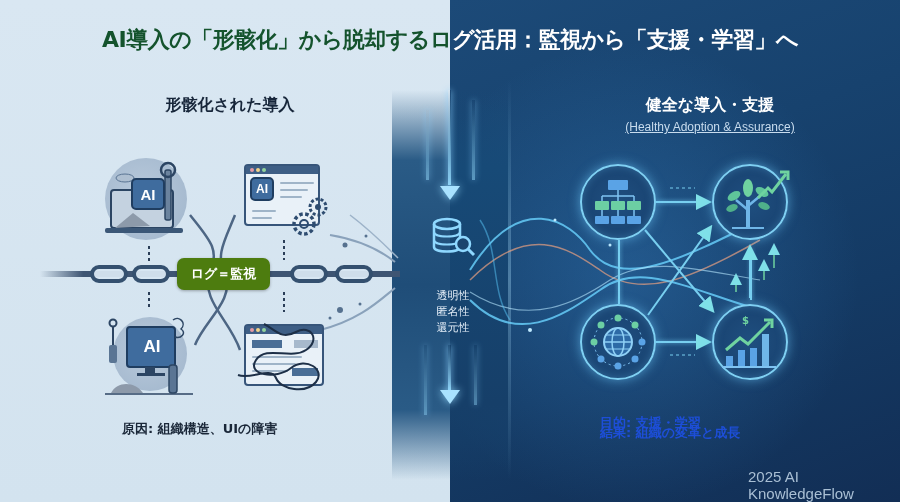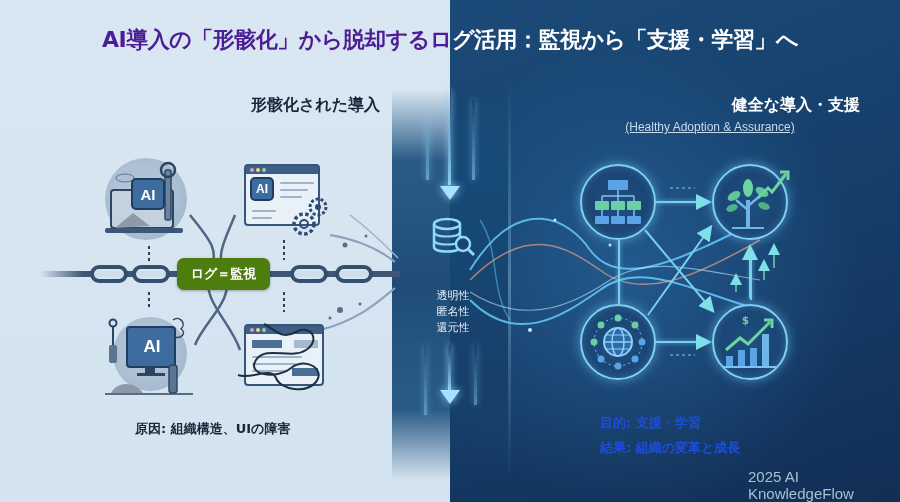--- a/index.html
+++ b/index.html
@@ -42,26 +42,26 @@
   .title {
     position: absolute; left: 0; top: 20px; width: 900px; height: 40px;
     text-align: center;
     font-family: "DejaVu Sans", sans-serif;
     font-weight: bold;
     font-size: 22px;
     letter-spacing: -0.5px;
     line-height: 40px;
     white-space: nowrap;
   }
-  .title .t-left { color: #4c1d95; }
+  .title .t-left { color: #14532d; }
   .title .t-right { color: #ffffff; }
 
   
   .sec-head {
-    position: absolute; text-align: right; font-weight: bold; font-size: 16px;
+    position: absolute; text-align: center; font-weight: bold; font-size: 16px;
   }
   .sec-sub {
     position: absolute; text-align: center; font-size: 12px;
     font-family: "Liberation Sans", sans-serif;
   }
   .left-head { left: 80px; top: 95px; width: 300px; color: #17263a; }
   .left-sub { left: 80px; top: 120px; width: 300px; color: #2c3d52; }
   .right-head { left: 560px; top: 95px; width: 300px; color: #ffffff; }
   .right-sub { left: 550px; top: 120px; width: 320px; color: #c8dcee; text-decoration: underline; }
 
@@ -101,21 +101,21 @@
     border: 4px solid #34506f; background: rgba(215,230,241,0.95);
   }
   .log-monitor {
     position: absolute; left: 177px; top: 258px; width: 93px; height: 32px;
     background: #4d7c0f; border-radius: 7px; color: #ffffff;
     font-weight: bold; font-size: 13px; display: flex; align-items: center; justify-content: center;
     box-shadow: 0 1px 3px rgba(0,0,0,0.3);
   }
 
   .left-foot {
-    position: absolute; left: 135px; top: 420px; width: 200px;
+    position: absolute; left: 122px; top: 420px; width: 200px;
     font-weight: bold; font-size: 13px; color: #1a2738;
   }
 
   
   .db-icon { position: absolute; left: 430px; top: 217px; }
   .center-label {
     position: absolute; left: 395px; top: 263px; width: 115px; text-align: center;
     color: #ffffff; font-weight: bold; font-size: 13px; text-shadow: 0 0 6px rgba(120,200,255,0.6);
   }
   .center-sub {
@@ -382,16 +382,16 @@
       <rect x="26" y="46" width="7" height="16" fill="#5aa3e6"></rect>
       <rect x="38" y="44" width="7" height="18" fill="#5aa3e6"></rect>
       <rect x="50" y="30" width="7" height="32" fill="#6fb6e8"></rect>
       <line x1="10" y1="63" x2="64" y2="63" stroke="#7fc3f2" stroke-width="2"></line>
       <path d="M14 46 L 28 34 L 36 40 L 58 18" stroke="#6fd3a0" stroke-width="3" fill="none"></path>
       <path d="M52 16 L 60 16 L 60 24" stroke="#6fd3a0" stroke-width="3" fill="none"></path>
     </svg>
   </div>
 
   <div class="right-foot" style="top:414px;">目的: 支援・学習</div>
-  <div class="right-foot" style="top:439px;">結果: 組織の変革と成長</div>
+  <div class="right-foot" style="top:424px;">結果: 組織の変革と成長</div>
 
   <div class="credit">2025 AI KnowledgeFlow</div>
 </div>
 
 </body></html>

